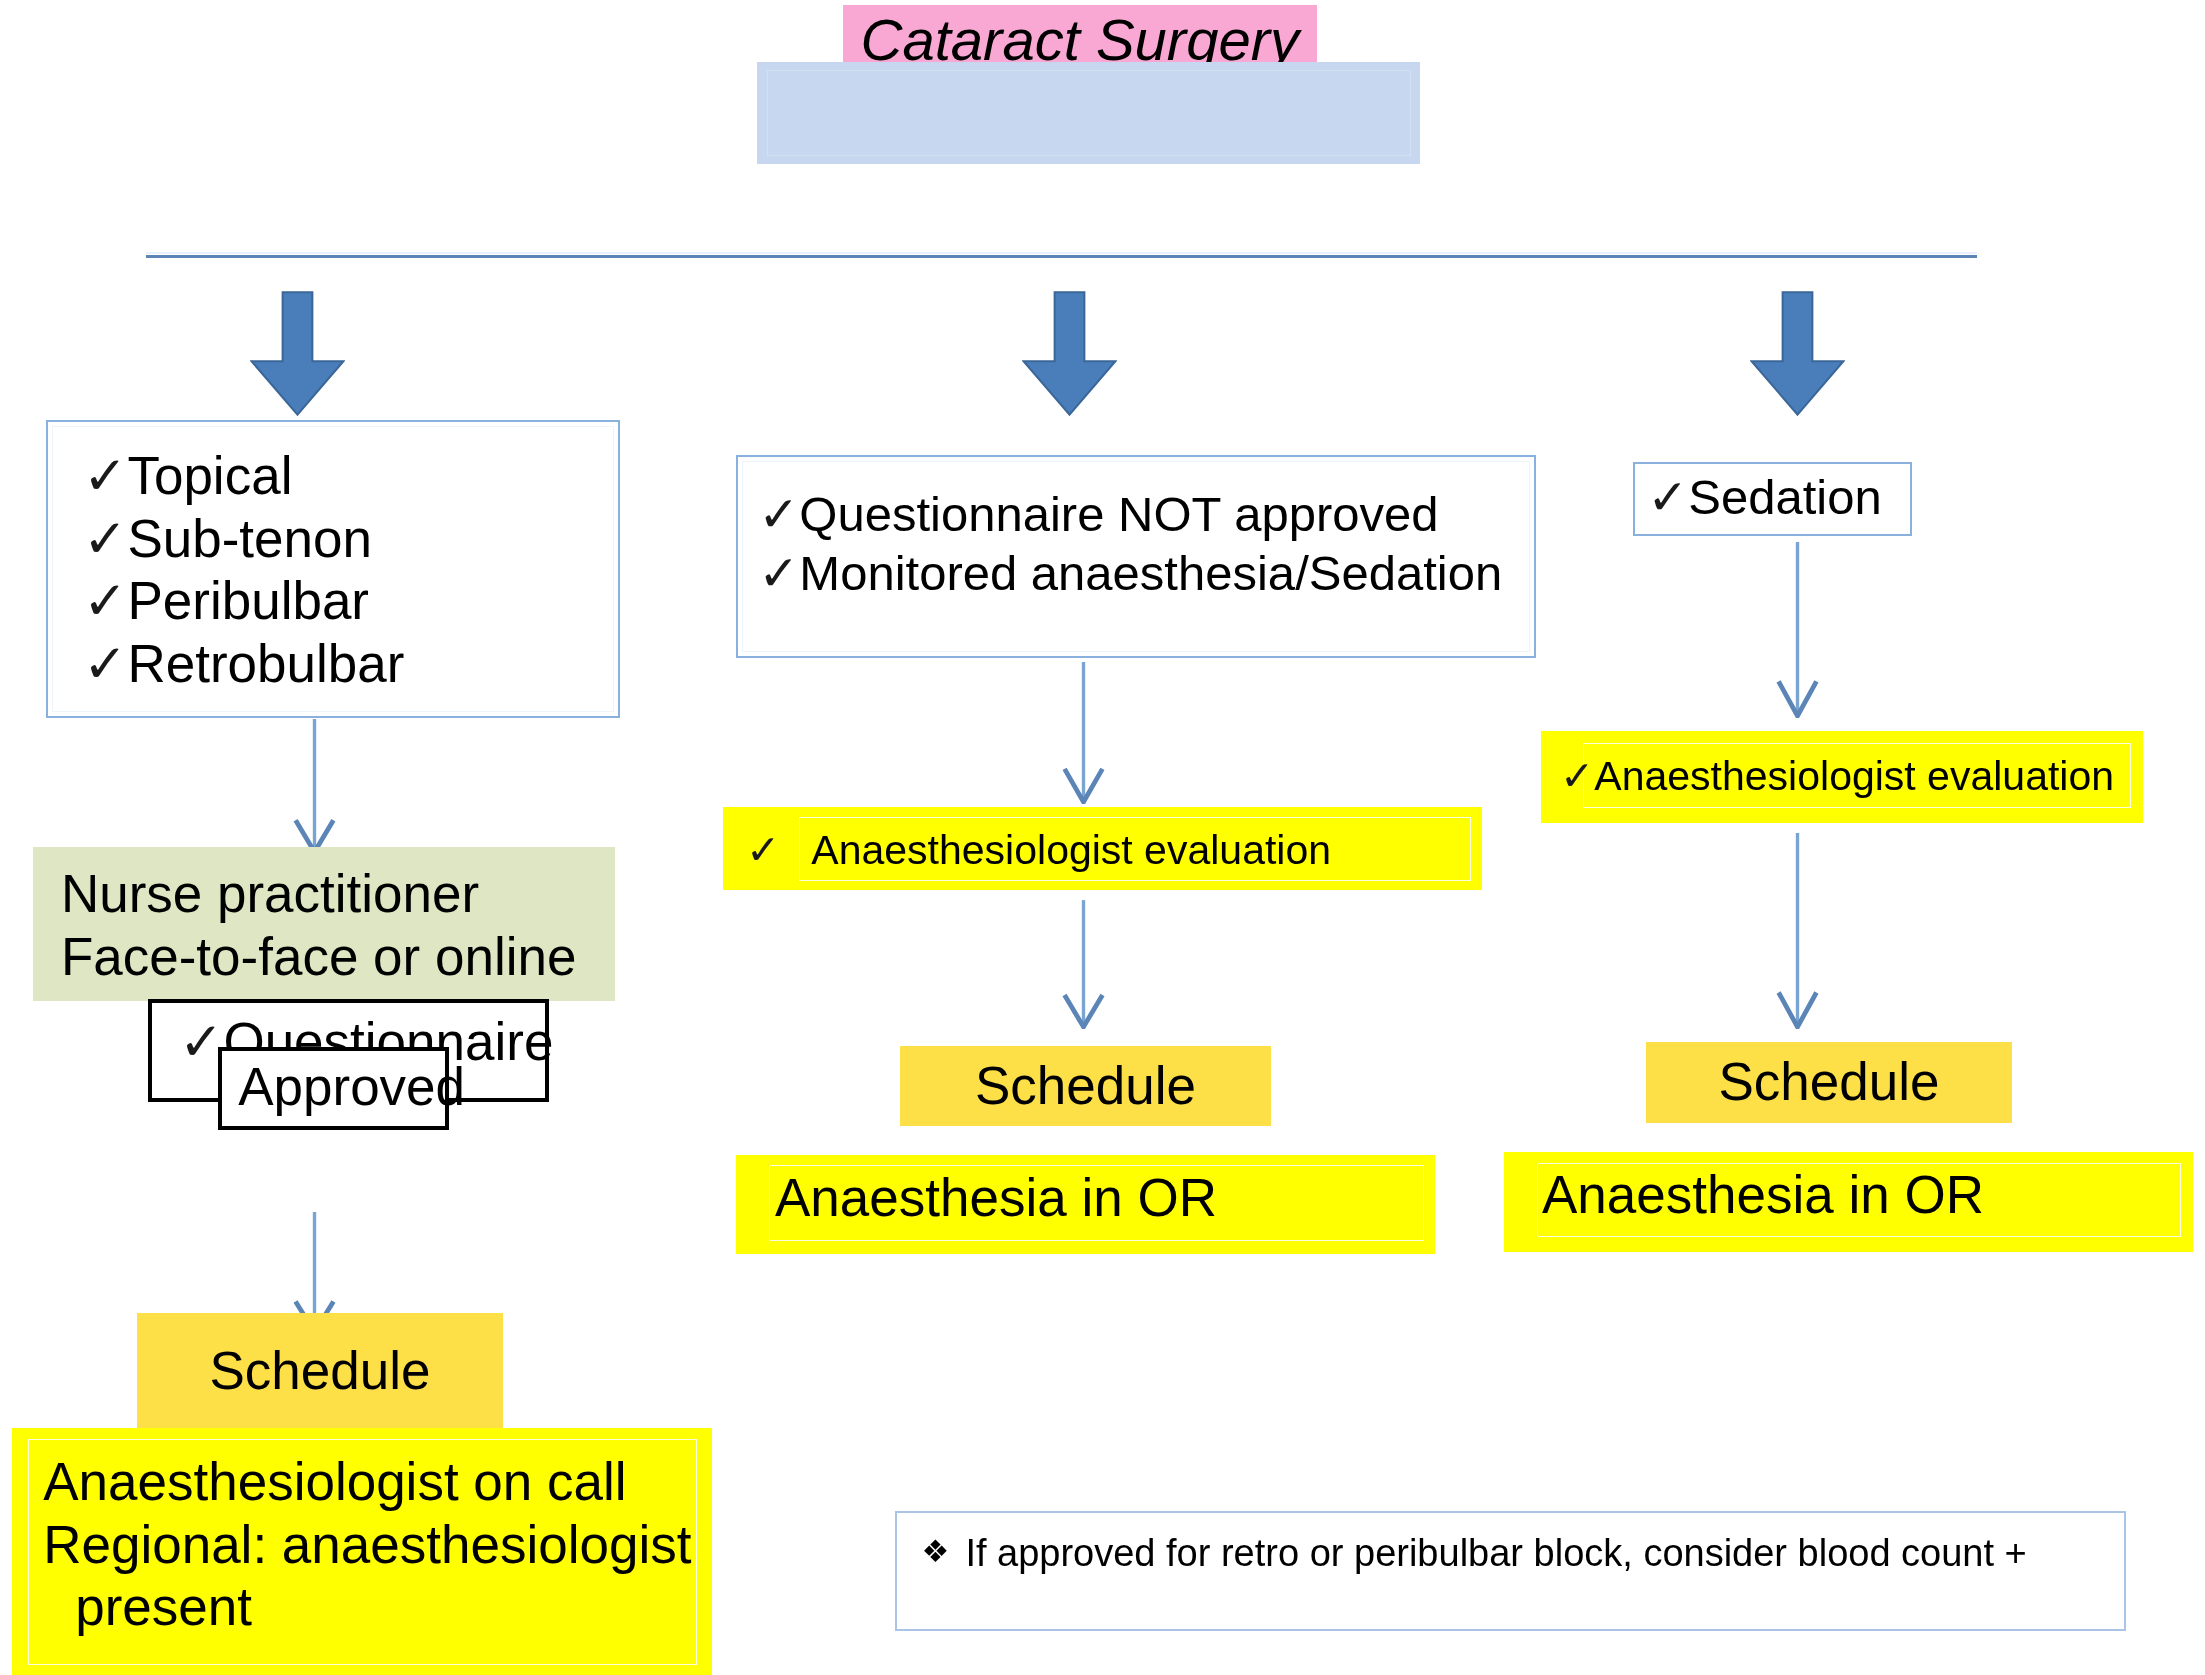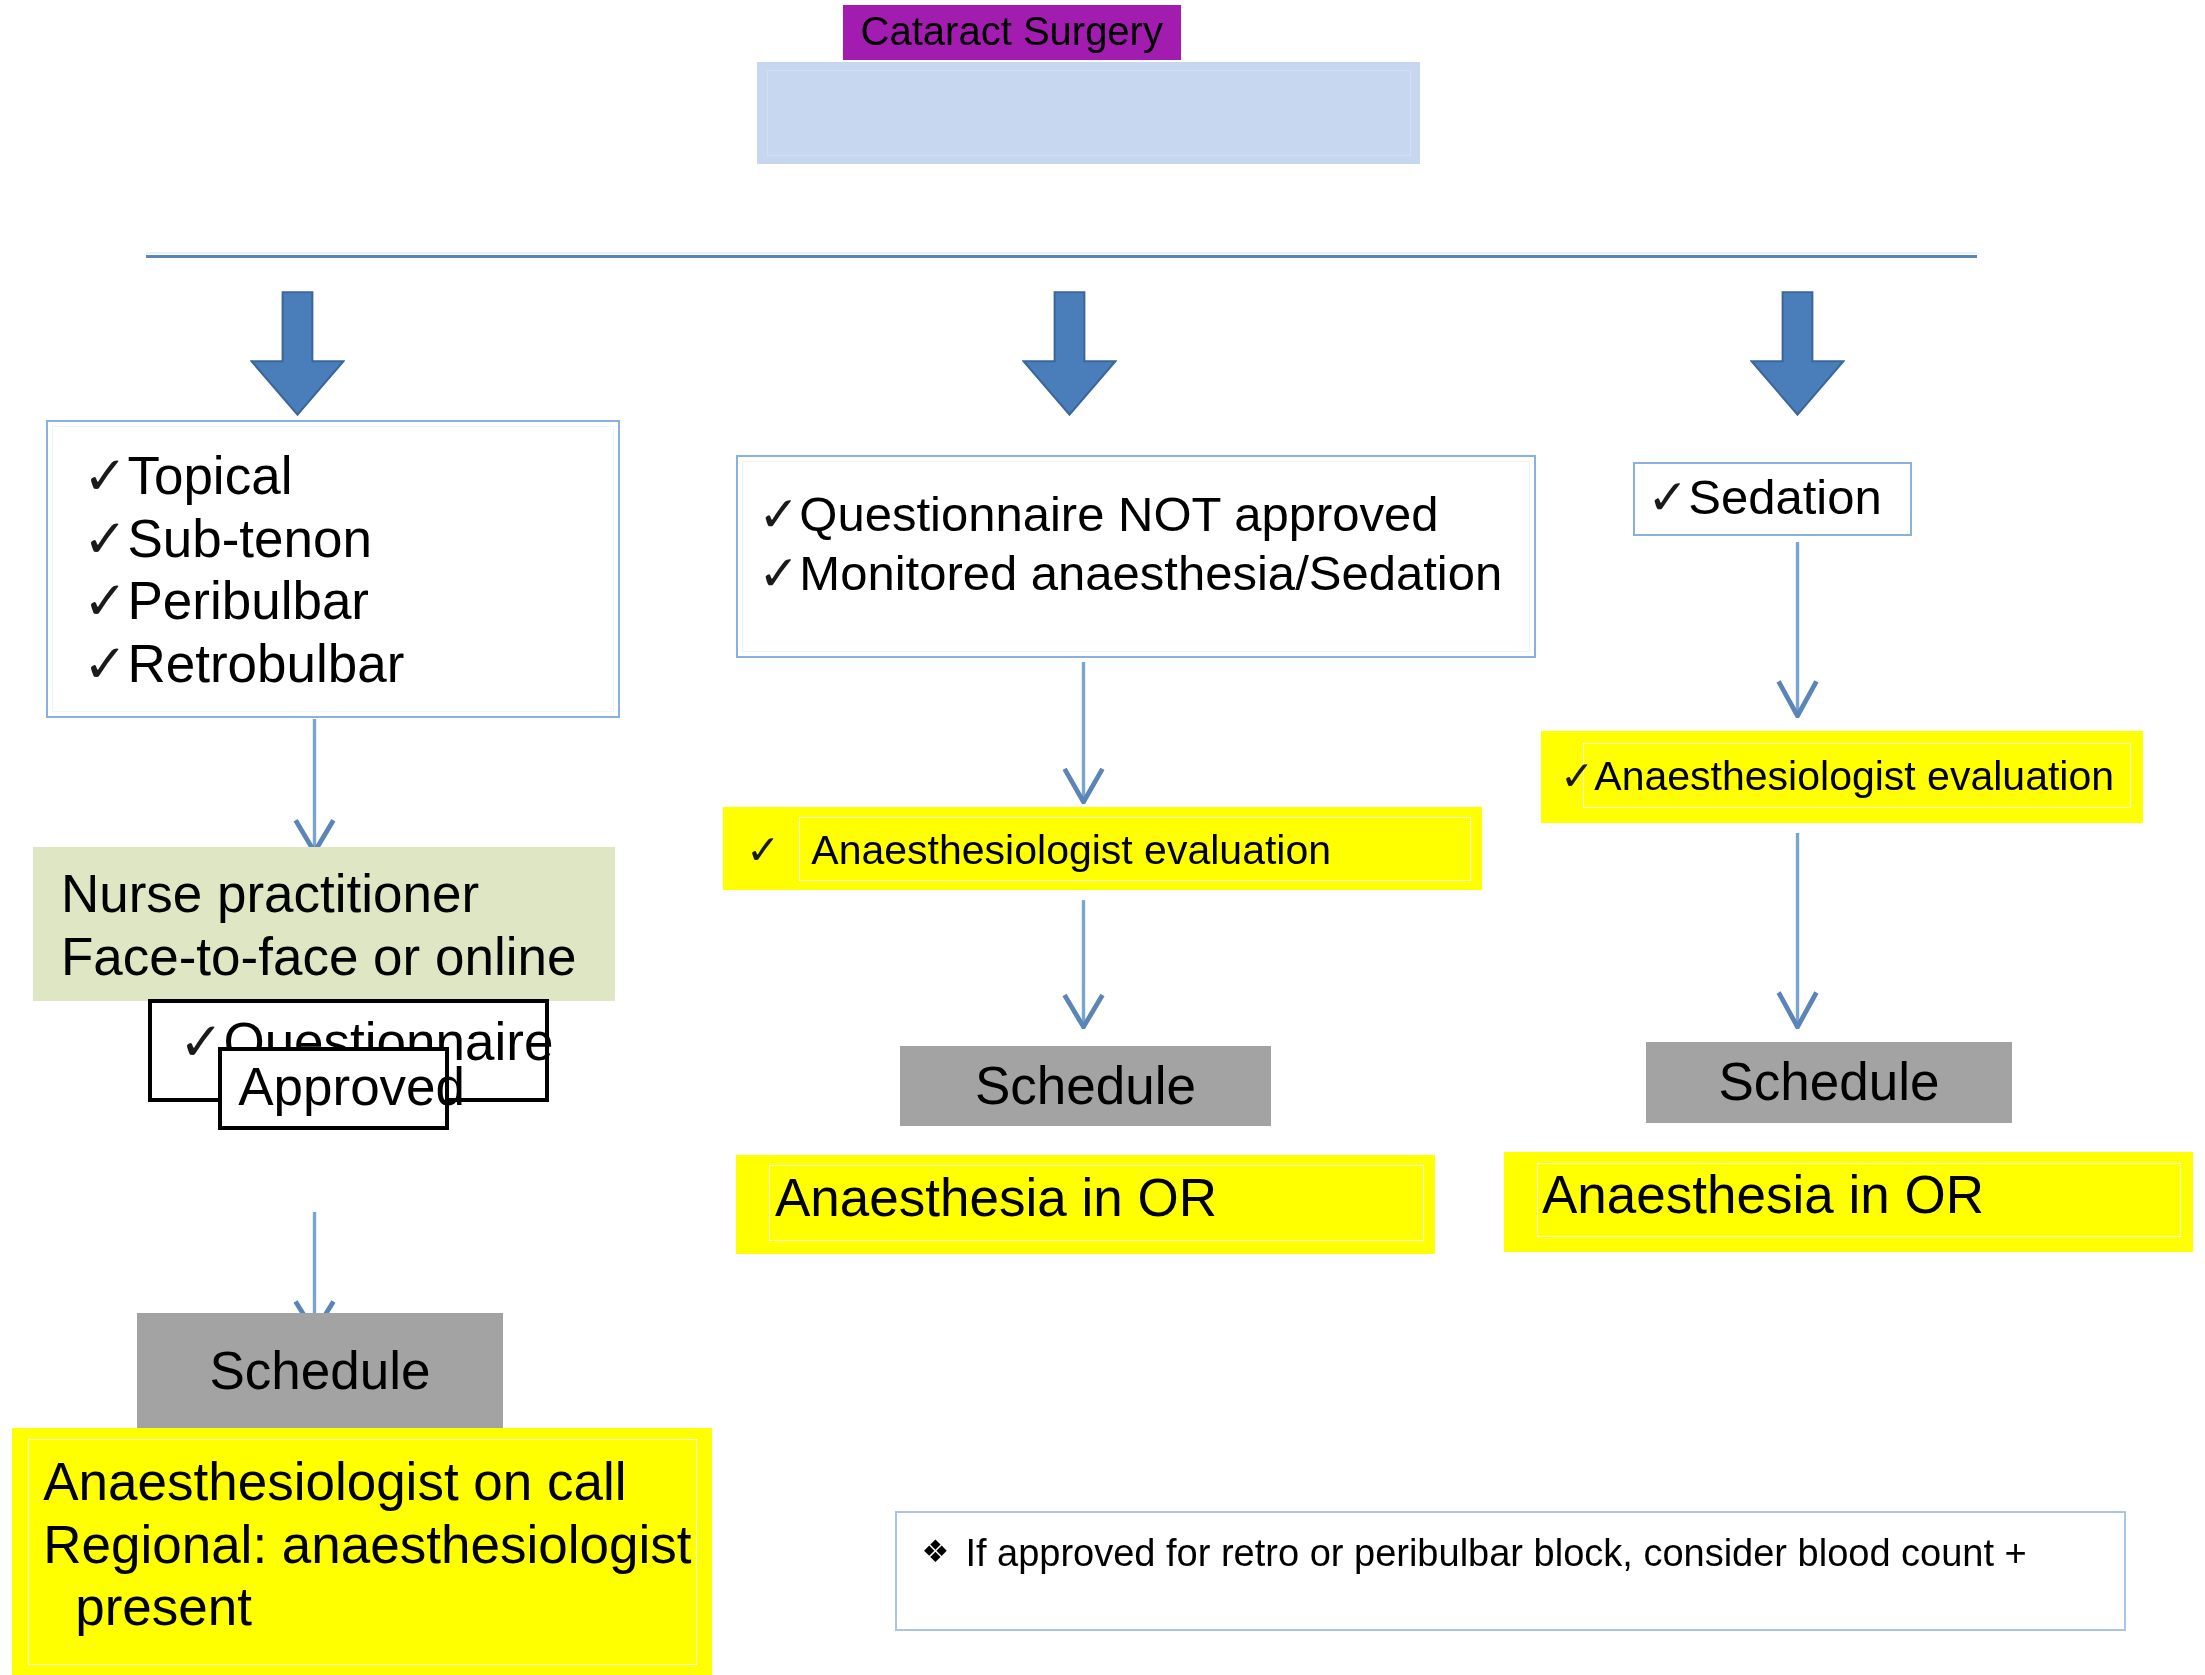--- a/index.html
+++ b/index.html
@@ -15,26 +15,27 @@
     position: relative;
     width: 2205px;
     height: 1675px;
     background: #ffffff;
     overflow: hidden;
   }
   .abs { position: absolute; box-sizing: border-box; }
 
   
   .title-highlight {
-    background: #a21caf;
-    font-size: 40px;
+    background: #f9a8d4;
+    font-size: 58px;
     line-height: 1.0;
     padding: 5.4px 17.6px 9.5px 17.6px;
     white-space: nowrap;
     color: #000;
+    font-style: italic;
   }
   .oph-box {
     background: #c7d7ef;
     font-size: 57px;
     line-height: 1.0;
     display: flex;
     align-items: center;
     justify-content: center;
     color: #000;
   }
@@ -72,21 +73,21 @@
     pointer-events:none;
   }
   .black-box {
     border: 4.7px solid #000000;
     background: #ffffff;
   }
   .green-box {
     background: #dfe6c4;
   }
   .grey-box {
-    background: #a3a3a3;
+    background: #fde047;
   }
   .yellow-box {
     background: #ffff00;
   }
   .yellow-box .inner-rule{
     position:absolute; left:16.2px; top:10.8px; right:15px; bottom:12.2px;
     border:0.7px solid #fdfde0;
     pointer-events:none;
   }
 

